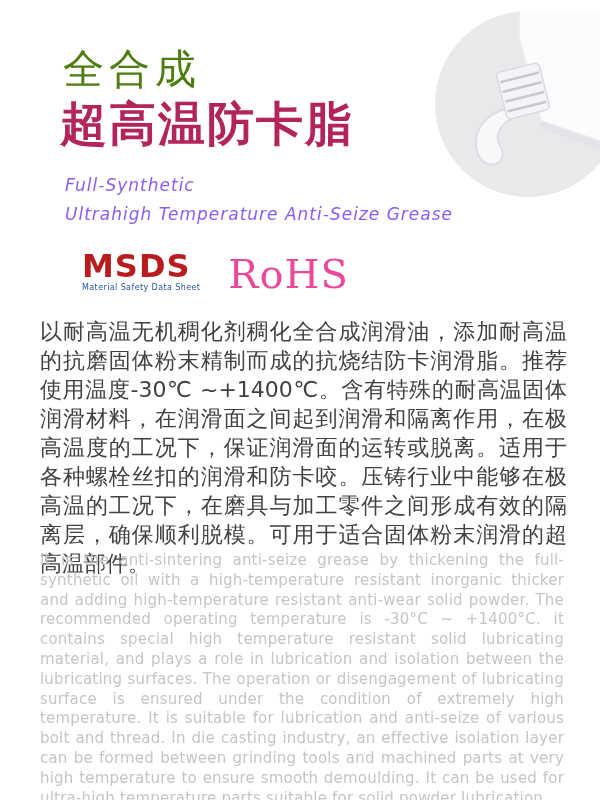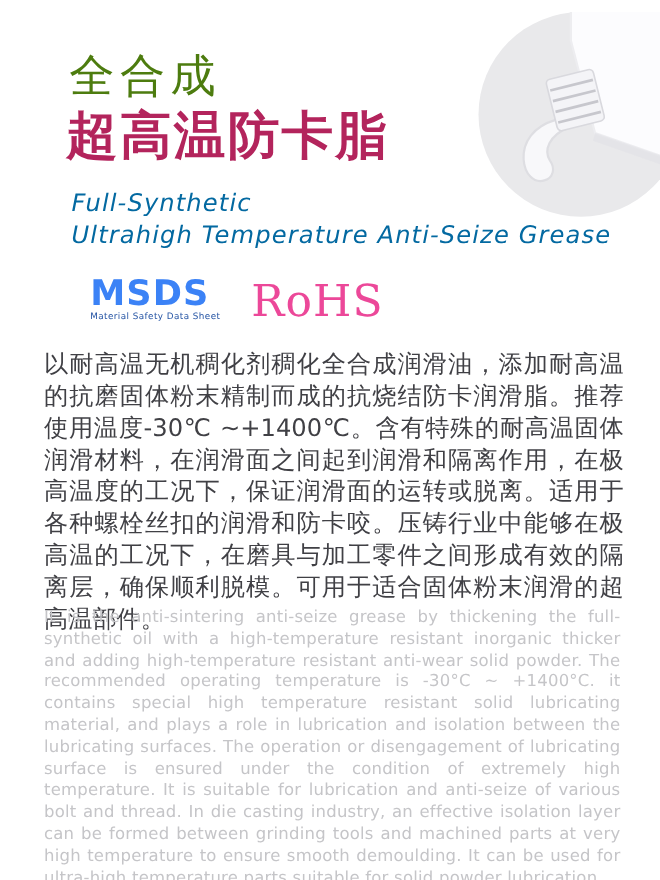--- a/index.html
+++ b/index.html
@@ -20,40 +20,40 @@
     font-size:41px;line-height:44px;color:#4d7c0f;
     font-weight:500;letter-spacing:5px;
   }
   .title-accent{
     position:absolute;left:60px;top:99px;
     font-size:47px;line-height:50px;color:#b3245c;
     font-weight:700;letter-spacing:2px;
   }
   .subtitle-en{
     position:absolute;left:65px;top:171px;
-    font-size:22px;line-height:29px;color:#0369a1;
+    font-size:17px;line-height:29px;color:#8b5cf6;
     font-style:italic;letter-spacing:1px;font-weight:500;
   }
 
   .certs{
     position:absolute;left:62px;top:251px;
     display:flex;align-items:flex-end;
   }
   .sgs-logo{
     border-bottom:3px solid #bf8243;border-right:3px solid #bf8243;
     padding:0 2px 1px 32px;
   }
   .sgs-logo .sgs-text{
     font-size:34px;line-height:34px;font-weight:700;color:#707073;
     letter-spacing:-2px;display:inline-block;transform:scaleX(.92);
     transform-origin:left bottom;
   }
   .msds-logo{margin-left:20px;padding-bottom:4px;}
   .msds-main{
-    font-size:32px;line-height:30px;font-weight:700;color:#3b82f6;
+    font-size:32px;line-height:30px;font-weight:700;color:#b91c1c;
     letter-spacing:1px;
   }
   .msds-sub{
     font-size:8px;color:#2554a4;letter-spacing:.4px;margin-top:2px;
     white-space:nowrap;font-weight:400;text-align:right;
   }
   .rohs-logo{
     margin-left:28px;padding-bottom:3px;
     font-family:"DejaVu Serif","Liberation Serif",serif;
     font-size:40px;line-height:38px;color:#ec4899;letter-spacing:1px;

